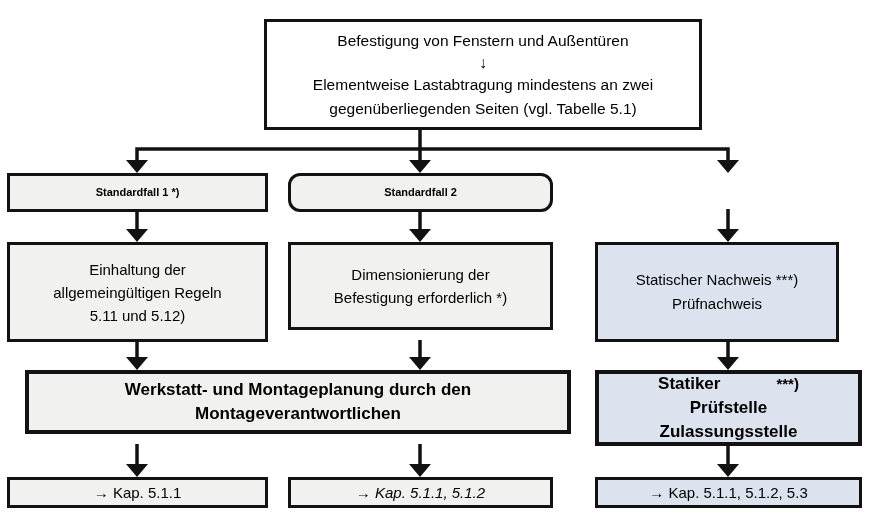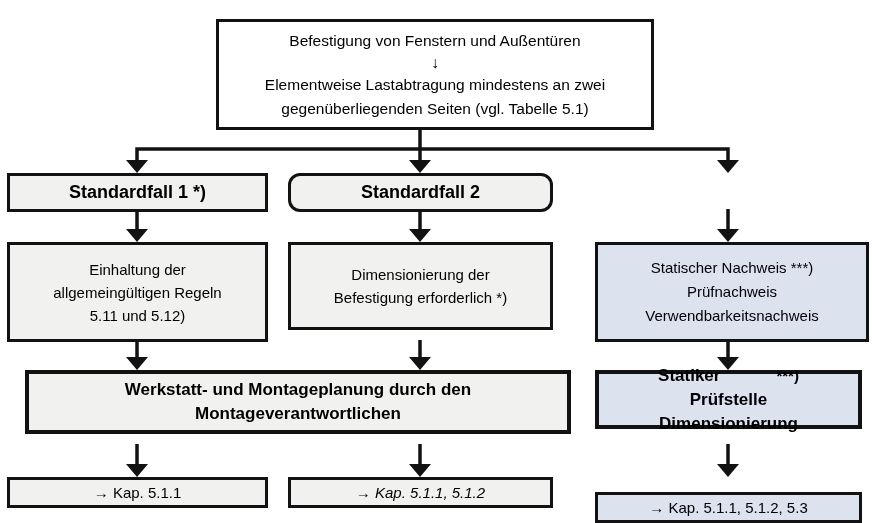--- a/index.html
+++ b/index.html
@@ -25,39 +25,39 @@
 
   .box{
     position:absolute;
     border:3px solid var(--border);
     background:var(--standard-fill);
     display:flex;flex-direction:column;
     align-items:center;justify-content:center;
     text-align:center;
     font-size:15px;line-height:23px;
   }
-  .box.white{background:var(--background);}
+  .box.white{background:var(--background);margin-left:48px;}
   .box.special{background:var(--special-fill);}
-  .box.hdr{font-size:18px;font-weight:700;}
+  .box.hdr{font-size:11px;font-weight:700;}
   .box.big{font-size:17px;font-weight:700;line-height:24px;}
 
   
   .b-top  {left:216px;top:19px; width:438px;height:111px;font-size:15.5px;line-height:24px;}
   .b-top .t-arrow{font-size:16px;line-height:20px;}
   .b-h1   {left:7px;  top:173px;width:261px;height:39px;}
   .b-h2   {left:288px;top:173px;width:265px;height:39px;border-radius:12px;}
   .b-h3   {left:595px;top:173px;width:267px;height:39px;}
   .b-d1   {left:7px;  top:242px;width:261px;height:100px;text-align:center;}
   .b-d2   {left:288px;top:242px;width:265px;height:88px;}
-  .b-d3   {left:595px;top:242px;width:274px;height:100px;line-height:24px;text-align:center;}
+  .b-d3   {left:595px;top:242px;width:244px;height:100px;line-height:24px;text-align:center;}
   .b-plan {left:25px;  top:370px;width:546px;height:64px;border-width:4px;}
-  .b-actor{left:595px;top:370px;width:267px;height:59px;border-width:4px;align-items:center;}
+  .b-actor{left:595px;top:370px;width:267px;height:76px;border-width:4px;align-items:center;}
   .b-k1   {left:7px;  top:477px;width:261px;height:31px;}
   .b-k2   {left:288px;top:477px;width:265px;height:31px;font-style:italic;}
-  .b-k3   {left:595px;top:477px;width:267px;height:31px;margin-top:15px;}
+  .b-k3   {left:595px;top:477px;width:267px;height:31px;}
 
   .actor-note{font-size:15px;font-weight:700;margin-left:56px;}
   .line{white-space:nowrap;}
 </style>
 </head>
 <body>
 
 <div class="canvas">
 
   <svg class="connectors" width="872" height="523" viewBox="0 0 872 523" xmlns="http://www.w3.org/2000/svg">
@@ -113,33 +113,32 @@
     <div class="line">allgemeingültigen Regeln</div>
     <div class="line">5.11 und 5.12)</div>
   </div>
   <div class="box b-d2">
     <div class="line">Dimensionierung der</div>
     <div class="line">Befestigung erforderlich *)</div>
   </div>
   <div class="box special b-d3">
     <div class="line">Statischer Nachweis ***)</div>
     <div class="line">Prüfnachweis</div>
-    <div class="line">Verwendbarkeitsnachweis</div>
   </div>
 
   <div class="box big b-plan">
     <div class="line">Werkstatt- und Montageplanung durch den</div>
     <div class="line">Montageverantwortlichen</div>
   </div>
 
   <div class="box big special b-actor">
     <div class="line">
       <span>Statiker</span><span class="actor-note">***)</span>
     </div>
     <div class="line">Prüfstelle</div>
-    <div class="line">Dimensionierung</div>
+    <div class="line">Zulassungsstelle</div>
   </div>
 
   <div class="box b-k1">→ Kap. 5.1.1</div>
   <div class="box b-k2">→ Kap. 5.1.1, 5.1.2</div>
   <div class="box special b-k3">→ Kap. 5.1.1, 5.1.2, 5.3</div>
 
 </div>
 
 </body></html>

